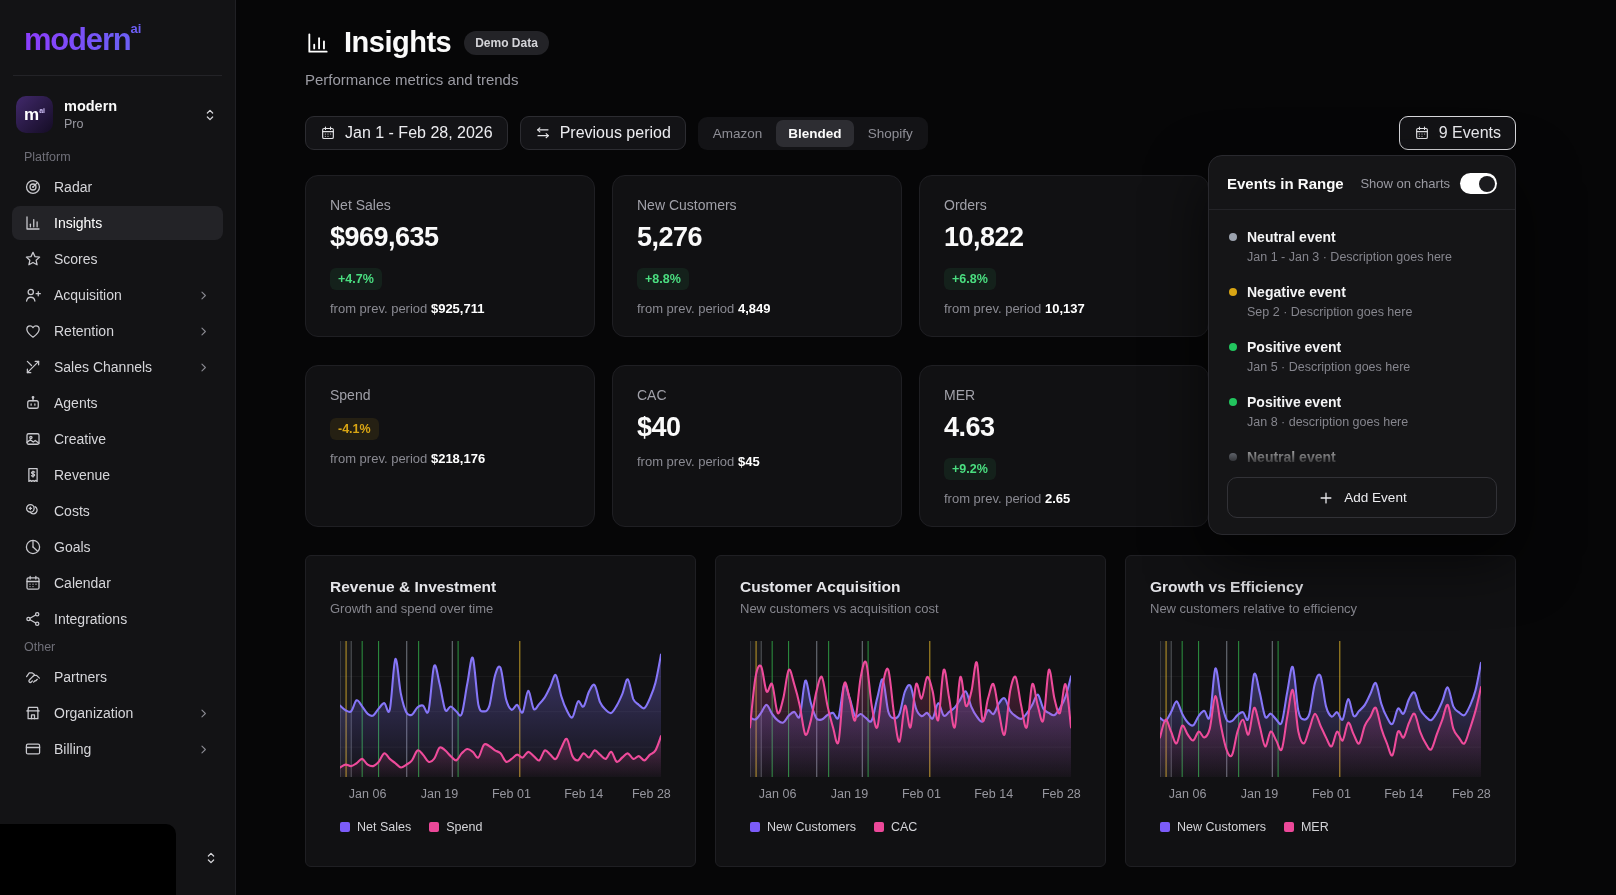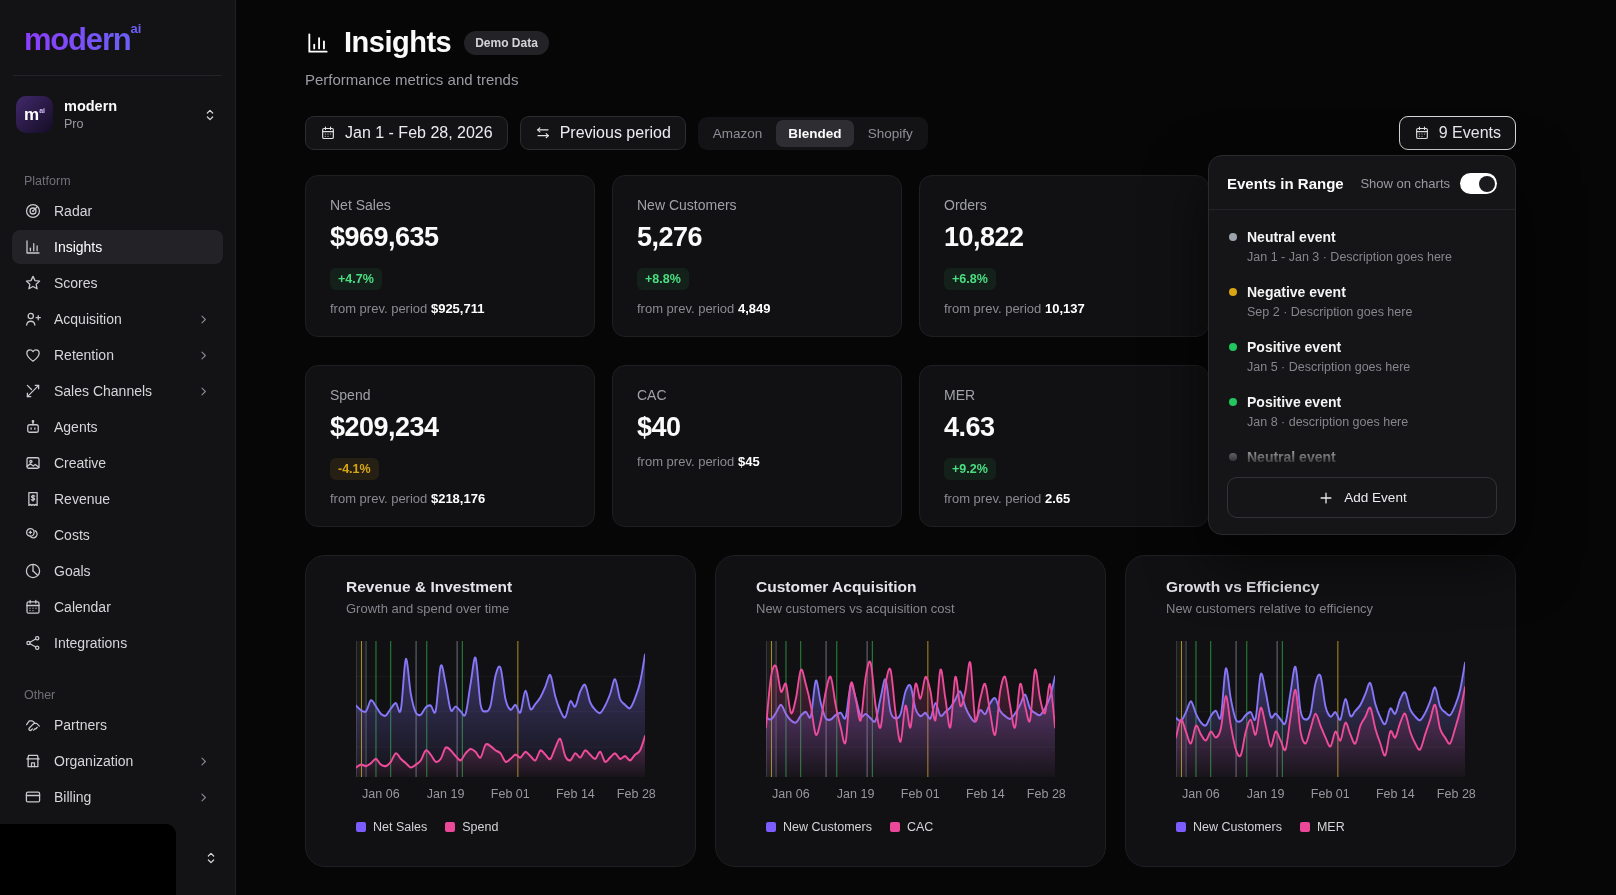--- a/index.html
+++ b/index.html
@@ -12,21 +12,21 @@
   .logo{padding:24px 24px 20px;font-size:31px;font-weight:800;letter-spacing:-1.2px;line-height:1}
   .logo-text{background:linear-gradient(90deg,#8a3ffc 10%,#6d5ef5 90%);-webkit-background-clip:text;background-clip:text;color:transparent}
   .logo-sup{font-size:13px;font-weight:800;color:#6d5ef5;vertical-align:top;position:relative;top:-2px;letter-spacing:0}
   .sidebar-divider{height:1px;background:#232327;margin:0 13px}
   .workspace{display:flex;align-items:center;gap:11px;padding:13px 16px;margin:7px 0 2px;cursor:pointer}
   .ws-avatar{width:37px;height:37px;border-radius:10px;background:linear-gradient(135deg,#41296b,#140c24);display:flex;align-items:center;justify-content:center;font-weight:700;font-size:17px;color:#fff}
   .ws-avatar sup{font-size:7px;position:relative;top:-4px;color:#cdbdf5}
   .ws-name{font-size:14.5px;font-weight:700;line-height:1.2}
   .ws-plan{font-size:12.5px;color:#9a9aa2;margin-top:2px}
   .ws-chev{margin-left:auto;color:#d4d4d8;display:flex}
-  .nav-section-label{font-size:12.5px;color:#6f6f78;margin:28px 24px 6px}
+  .nav-section-label{font-size:12.5px;color:#6f6f78;margin:4px 24px 6px}
   .nav-item{display:flex;align-items:center;gap:12px;margin:2px 12px;padding:8px 12px;border-radius:8px;font-size:14px;color:#d6d6da;cursor:pointer}
   .nav-item .icn{color:#c9c9ce;display:flex}
   .nav-item.active{background:#232327;color:#fff}
   .nav-chev{margin-left:auto;color:#8b8b93;display:flex}
   .sidebar-cutout{position:absolute;left:0;bottom:0;width:176px;height:71px;background:#000;border-top-right-radius:10px}
   .sidebar-footer{position:absolute;right:15px;bottom:24px;color:#d4d4d8;display:flex;cursor:pointer}
 
   
   .main{position:absolute;left:236px;top:0;right:0;bottom:0;padding:26px 100px 0 69px}
   .page-head{display:flex;align-items:center;gap:13px}
@@ -46,21 +46,21 @@
   .kpi-card{height:162px;background:#111113;border:1px solid #1f1f23;border-radius:13px;padding:21px 24px}
   .kpi-label{font-size:14px;color:#a0a0a8}
   .kpi-value{margin-top:9px;font-size:27px;font-weight:700;letter-spacing:-.5px}
   .kpi-delta{display:inline-block;margin-top:15px;font-size:12.5px;font-weight:600;padding:4px 8px;border-radius:6px}
   .kpi-delta.positive{color:#4ade80;background:rgba(52,199,110,.09)}
   .kpi-delta.negative{color:#d9a514;background:rgba(217,165,20,.1)}
   .kpi-prev{margin-top:11px;font-size:13px;color:#8a8a92}
   .kpi-prev b{color:#fff;font-weight:700}
 
   .charts-grid{margin-top:28px;display:grid;grid-template-columns:repeat(3,1fr);gap:19px}
-  .chart-card{background:#111113;border:1px solid #1f1f23;border-radius:20px;padding:22px 40px;height:312px}
+  .chart-card{background:#111113;border:1px solid #1f1f23;border-radius:6px;padding:22px 24px;height:312px}
   .chart-title{font-size:15.5px;font-weight:600;color:#e4e4e8}
   .chart-sub{margin-top:5px;font-size:13px;color:#85858d}
   .plot-wrap{position:relative;margin:25px 10px 0}
   svg.plot{display:block;width:100%;height:136px}
   .x-axis{position:relative;height:18px;margin:10px 10px 0;font-size:12.5px;color:#97979f}
   .x-axis span{position:absolute;transform:translateX(-50%);white-space:nowrap}
   .legend{display:flex;gap:18px;margin-top:15px;margin-left:10px;align-items:center}
   .legend-item{display:flex;align-items:center;gap:7px;font-size:12.5px;color:#d4d4d8}
   .legend-swatch{width:10px;height:10px;border-radius:2px}
 
@@ -375,21 +375,20 @@
           <div class="kpi-prev"><span>from prev. period</span> <b>4,849</b></div>
         </div>
         <div class="kpi-card">
           <div class="kpi-label">Orders</div>
           <div class="kpi-value">10,822</div>
           <div><span class="kpi-delta positive">+6.8%</span></div>
           <div class="kpi-prev"><span>from prev. period</span> <b>10,137</b></div>
         </div>
         <div class="kpi-card">
           <div class="kpi-label">Spend</div>
-          <div class="kpi-value">$209,234</div>
           <div><span class="kpi-delta negative">-4.1%</span></div>
           <div class="kpi-prev"><span>from prev. period</span> <b>$218,176</b></div>
         </div>
         <div class="kpi-card">
           <div class="kpi-label">CAC</div>
           <div class="kpi-value">$40</div>
           <div class="kpi-prev"><span>from prev. period</span> <b>$45</b></div>
         </div>
         <div class="kpi-card">
           <div class="kpi-label">MER</div>

